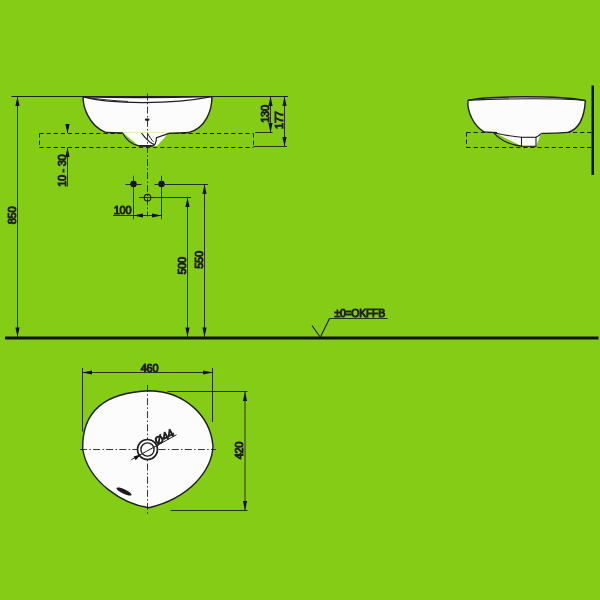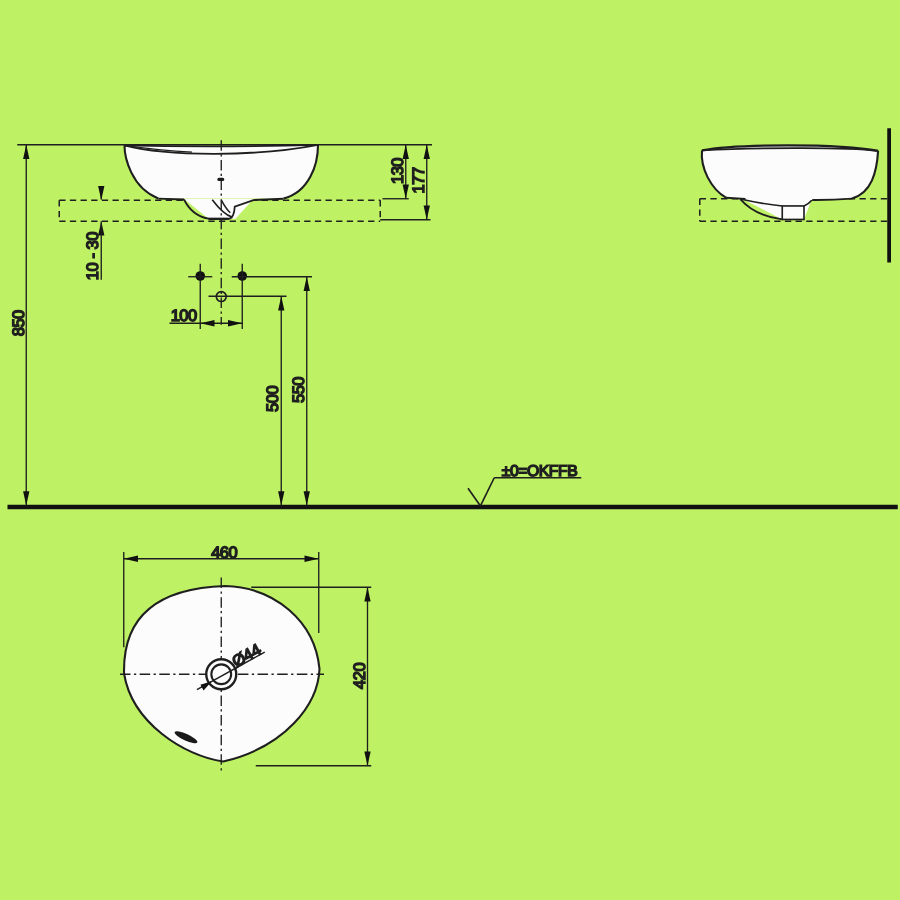--- a/index.html
+++ b/index.html
@@ -1,16 +1,16 @@
 <!DOCTYPE html>
 <html><head>
 <meta charset="utf-8">
 <style>
   html,body{margin:0;padding:0;background:#fcfcfc;}
-  #page{position:relative;width:600px;height:600px;background:#bef264;overflow:hidden;}
+  #page{position:relative;width:600px;height:600px;background:#84cc16;overflow:hidden;}
   svg{position:absolute;left:0;top:0;}
   text{font-family:"Liberation Sans",sans-serif;fill:#1c1c1c;letter-spacing:-0.3px;}
 </style>
 </head>
 <body>
 <div id="page">
 <svg width="600" height="600" viewBox="0 0 600 600">
   <g fill="none" stroke="#1f1f1f" stroke-width="1">
 
     <rect x="5" y="336.5" width="593.5" height="3" fill="#111" stroke="none"></rect>

